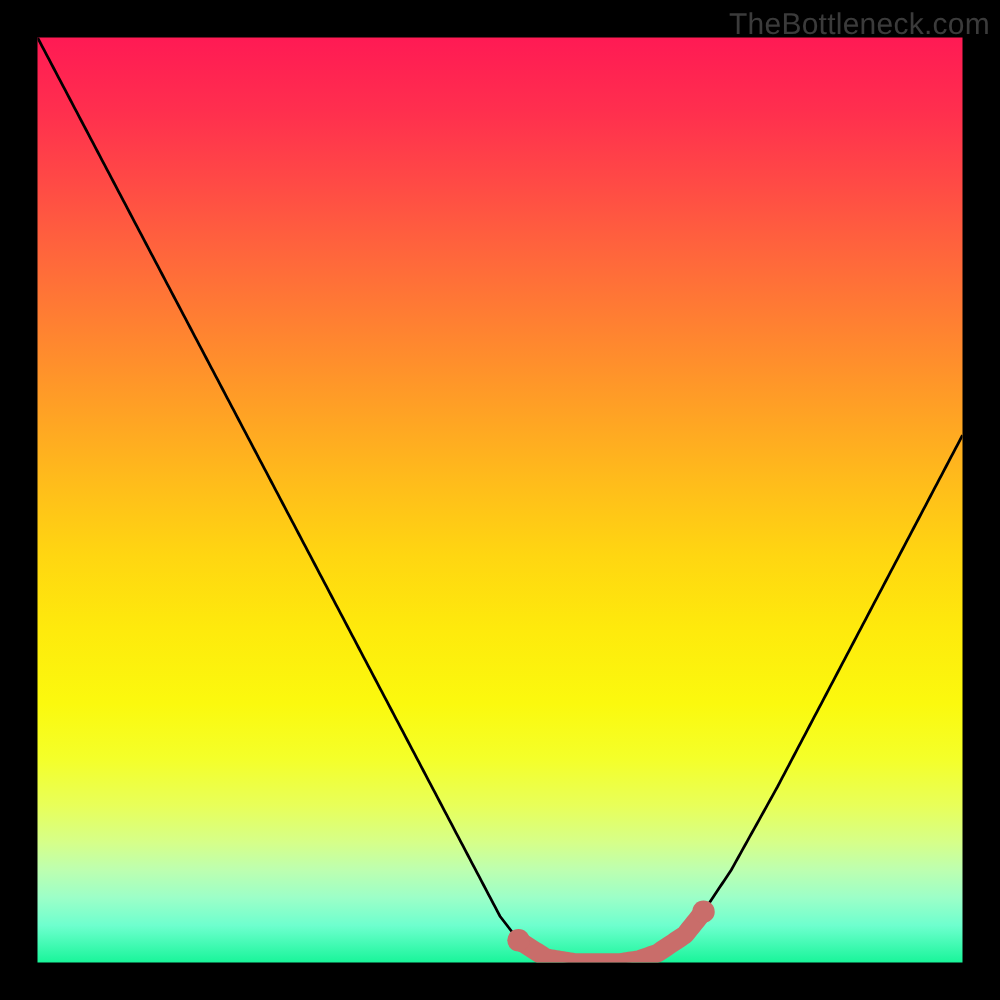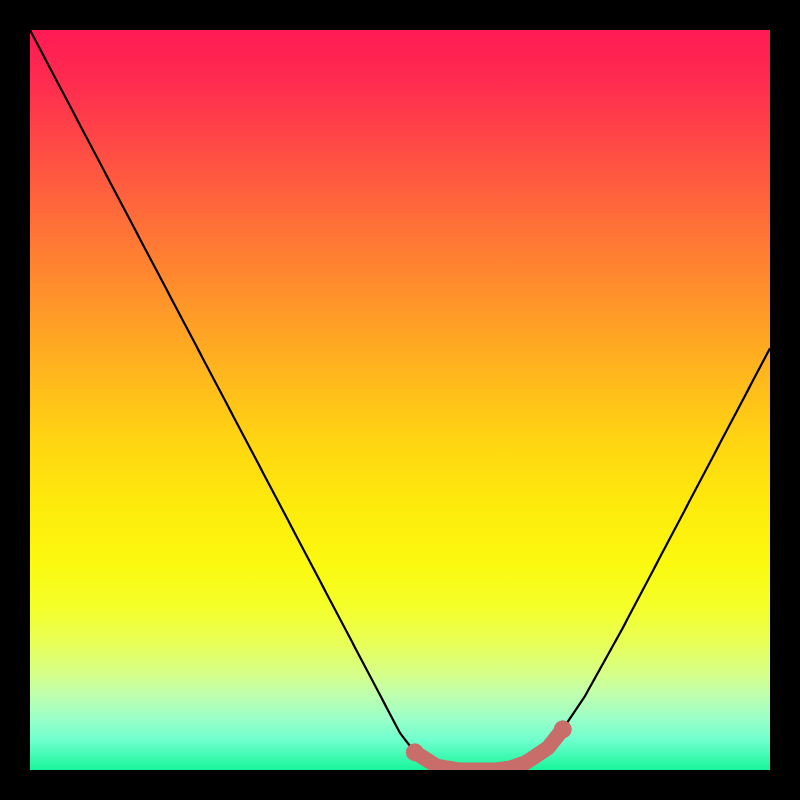--- a/index.html
+++ b/index.html
@@ -61,20 +61,21 @@
     width: 740px;
     height: 740px;
     pointer-events: none;
   }
 </style>
 </head>
 <body>
 
 <div class="frame">
 
+  <div class="watermark">TheBottleneck.com</div>
 
   <div class="plot">
 
     <svg class="curve" viewBox="0 0 740 740" preserveAspectRatio="none">
       <path d="M0.00 0.00 L1.85 3.51 L3.70 7.03 L5.55 10.54 L7.40 14.06 L9.25 17.58 L11.10 21.09 L12.95 24.61 L14.80 28.12 L16.65 31.64 L18.50 35.15 L20.35 38.66 L22.20 42.18 L24.05 45.69 L25.90 49.21 L27.75 52.73 L29.60 56.24 L31.45 59.75 L33.30 63.27 L35.15 66.79 L37.00 70.30 L38.85 73.81 L40.70 77.33 L42.55 80.84 L44.40 84.36 L46.25 87.88 L48.10 91.39 L49.95 94.90 L51.80 98.42 L53.65 101.94 L55.50 105.45 L57.35 108.97 L59.20 112.48 L61.05 116.00 L62.90 119.51 L64.75 123.02 L66.60 126.54 L68.45 130.06 L70.30 133.57 L72.15 137.09 L74.00 140.60 L75.85 144.12 L77.70 147.63 L79.55 151.14 L81.40 154.66 L83.25 158.17 L85.10 161.69 L86.95 165.21 L88.80 168.72 L90.65 172.24 L92.50 175.75 L94.35 179.26 L96.20 182.78 L98.05 186.29 L99.90 189.81 L101.75 193.32 L103.60 196.84 L105.45 200.36 L107.30 203.87 L109.15 207.39 L111.00 210.90 L112.85 214.41 L114.70 217.93 L116.55 221.45 L118.40 224.96 L120.25 228.47 L122.10 231.99 L123.95 235.51 L125.80 239.02 L127.65 242.54 L129.50 246.05 L131.35 249.56 L133.20 253.08 L135.05 256.60 L136.90 260.11 L138.75 263.62 L140.60 267.14 L142.45 270.66 L144.30 274.17 L146.15 277.69 L148.00 281.20 L149.85 284.72 L151.70 288.23 L153.55 291.75 L155.40 295.26 L157.25 298.78 L159.10 302.29 L160.95 305.81 L162.80 309.32 L164.65 312.83 L166.50 316.35 L168.35 319.87 L170.20 323.38 L172.05 326.89 L173.90 330.41 L175.75 333.93 L177.60 337.44 L179.45 340.95 L181.30 344.47 L183.15 347.98 L185.00 351.50 L186.85 355.01 L188.70 358.53 L190.55 362.04 L192.40 365.56 L194.25 369.08 L196.10 372.59 L197.95 376.11 L199.80 379.62 L201.65 383.13 L203.50 386.65 L205.35 390.17 L207.20 393.68 L209.05 397.19 L210.90 400.71 L212.75 404.23 L214.60 407.74 L216.45 411.25 L218.30 414.77 L220.15 418.28 L222.00 421.80 L223.85 425.32 L225.70 428.83 L227.55 432.34 L229.40 435.86 L231.25 439.38 L233.10 442.89 L234.95 446.41 L236.80 449.92 L238.65 453.43 L240.50 456.95 L242.35 460.47 L244.20 463.98 L246.05 467.50 L247.90 471.01 L249.75 474.52 L251.60 478.04 L253.45 481.56 L255.30 485.07 L257.15 488.59 L259.00 492.10 L260.85 495.62 L262.70 499.13 L264.55 502.64 L266.40 506.16 L268.25 509.67 L270.10 513.19 L271.95 516.70 L273.80 520.22 L275.65 523.74 L277.50 527.25 L279.35 530.76 L281.20 534.28 L283.05 537.80 L284.90 541.31 L286.75 544.83 L288.60 548.34 L290.45 551.86 L292.30 555.37 L294.15 558.88 L296.00 562.40 L297.85 565.91 L299.70 569.43 L301.55 572.94 L303.40 576.46 L305.25 579.98 L307.10 583.49 L308.95 587.00 L310.80 590.52 L312.65 594.03 L314.50 597.55 L316.35 601.07 L318.20 604.58 L320.05 608.10 L321.90 611.61 L323.75 615.13 L325.60 618.64 L327.45 622.15 L329.30 625.67 L331.15 629.18 L333.00 632.70 L334.85 636.22 L336.70 639.73 L338.55 643.25 L340.40 646.76 L342.25 650.27 L344.10 653.79 L345.95 657.30 L347.80 660.82 L349.65 664.34 L351.50 667.85 L353.35 671.37 L355.20 674.88 L357.05 678.39 L358.90 681.91 L360.75 685.42 L362.60 688.94 L364.45 692.46 L366.30 695.97 L368.15 699.49 L370.00 703.00 L371.85 705.40 L373.70 707.81 L375.55 710.22 L377.40 712.62 L379.25 715.02 L381.10 717.43 L382.95 719.84 L384.80 722.24 L386.65 723.41 L388.50 724.58 L390.35 725.75 L392.20 726.93 L394.05 728.10 L395.90 729.27 L397.75 730.44 L399.60 731.61 L401.45 732.78 L403.30 733.96 L405.15 735.13 L407.00 736.30 L408.85 736.61 L410.70 736.92 L412.55 737.23 L414.40 737.53 L416.25 737.84 L418.10 738.15 L419.95 738.46 L421.80 738.77 L423.65 739.08 L425.50 739.38 L427.35 739.69 L429.20 740.00 L431.05 740.00 L432.90 740.00 L434.75 740.00 L436.60 740.00 L438.45 740.00 L440.30 740.00 L442.15 740.00 L444.00 740.00 L445.85 740.00 L447.70 740.00 L449.55 740.00 L451.40 740.00 L453.25 740.00 L455.10 740.00 L456.95 740.00 L458.80 740.00 L460.65 740.00 L462.50 740.00 L464.35 740.00 L466.20 740.00 L468.05 739.72 L469.90 739.45 L471.75 739.17 L473.60 738.89 L475.45 738.61 L477.30 738.34 L479.15 738.06 L481.00 737.78 L482.85 737.13 L484.70 736.49 L486.55 735.84 L488.40 735.19 L490.25 734.54 L492.10 733.89 L493.95 733.25 L495.80 732.60 L497.65 731.37 L499.50 730.13 L501.35 728.90 L503.20 727.67 L505.05 726.43 L506.90 725.20 L508.75 723.97 L510.60 722.73 L512.45 721.50 L514.30 720.27 L516.15 719.03 L518.00 717.80 L519.85 715.49 L521.70 713.17 L523.55 710.86 L525.40 708.55 L527.25 706.24 L529.10 703.92 L530.95 701.61 L532.80 699.30 L534.65 696.52 L536.50 693.75 L538.35 690.98 L540.20 688.20 L542.05 685.42 L543.90 682.65 L545.75 679.88 L547.60 677.10 L549.45 674.33 L551.30 671.55 L553.15 668.77 L555.00 666.00 L556.85 662.67 L558.70 659.34 L560.55 656.01 L562.40 652.68 L564.25 649.35 L566.10 646.02 L567.95 642.69 L569.80 639.36 L571.65 636.03 L573.50 632.70 L575.35 629.37 L577.20 626.04 L579.05 622.71 L580.90 619.38 L582.75 616.05 L584.60 612.72 L586.45 609.39 L588.30 606.06 L590.15 602.73 L592.00 599.40 L593.85 595.88 L595.70 592.37 L597.55 588.86 L599.40 585.34 L601.25 581.83 L603.10 578.31 L604.95 574.79 L606.80 571.28 L608.65 567.76 L610.50 564.25 L612.35 560.74 L614.20 557.22 L616.05 553.70 L617.90 550.19 L619.75 546.67 L621.60 543.16 L623.45 539.64 L625.30 536.13 L627.15 532.62 L629.00 529.10 L630.85 525.59 L632.70 522.07 L634.55 518.55 L636.40 515.04 L638.25 511.52 L640.10 508.01 L641.95 504.50 L643.80 500.98 L645.65 497.47 L647.50 493.95 L649.35 490.44 L651.20 486.92 L653.05 483.41 L654.90 479.89 L656.75 476.38 L658.60 472.86 L660.45 469.34 L662.30 465.83 L664.15 462.31 L666.00 458.80 L667.85 455.28 L669.70 451.77 L671.55 448.25 L673.40 444.74 L675.25 441.23 L677.10 437.71 L678.95 434.19 L680.80 430.68 L682.65 427.17 L684.50 423.65 L686.35 420.13 L688.20 416.62 L690.05 413.11 L691.90 409.59 L693.75 406.07 L695.60 402.56 L697.45 399.04 L699.30 395.53 L701.15 392.01 L703.00 388.50 L704.85 384.99 L706.70 381.47 L708.55 377.96 L710.40 374.44 L712.25 370.92 L714.10 367.41 L715.95 363.90 L717.80 360.38 L719.65 356.87 L721.50 353.35 L723.35 349.83 L725.20 346.32 L727.05 342.81 L728.90 339.29 L730.75 335.77 L732.60 332.26 L734.45 328.74 L736.30 325.23 L738.15 321.71 L740.00 318.20 " fill="none" stroke-width="2.2" id="curve-path" stroke="#000000"></path>
 
       <path d="M384.80 722.24 L386.65 723.41 L388.50 724.58 L390.35 725.75 L392.20 726.93 L394.05 728.10 L395.90 729.27 L397.75 730.44 L399.60 731.61 L401.45 732.78 L403.30 733.96 L405.15 735.13 L407.00 736.30 L408.85 736.61 L410.70 736.92 L412.55 737.23 L414.40 737.53 L416.25 737.84 L418.10 738.15 L419.95 738.46 L421.80 738.77 L423.65 739.08 L425.50 739.38 L427.35 739.69 L429.20 740.00 L431.05 740.00 L432.90 740.00 L434.75 740.00 L436.60 740.00 L438.45 740.00 L440.30 740.00 L442.15 740.00 L444.00 740.00 L445.85 740.00 L447.70 740.00 L449.55 740.00 L451.40 740.00 L453.25 740.00 L455.10 740.00 L456.95 740.00 L458.80 740.00 L460.65 740.00 L462.50 740.00 L464.35 740.00 L466.20 740.00 L468.05 739.72 L469.90 739.45 L471.75 739.17 L473.60 738.89 L475.45 738.61 L477.30 738.34 L479.15 738.06 L481.00 737.78 L482.85 737.13 L484.70 736.49 L486.55 735.84 L488.40 735.19 L490.25 734.54 L492.10 733.89 L493.95 733.25 L495.80 732.60 L497.65 731.37 L499.50 730.13 L501.35 728.90 L503.20 727.67 L505.05 726.43 L506.90 725.20 L508.75 723.97 L510.60 722.73 L512.45 721.50 L514.30 720.27 L516.15 719.03 L518.00 717.80 L519.85 715.49 L521.70 713.17 L523.55 710.86 L525.40 708.55 L527.25 706.24 L529.10 703.92 L530.95 701.61 L532.80 699.30 " fill="none" stroke-width="15" stroke-linecap="round" stroke-linejoin="round" id="highlight-path" stroke="#c96d6a"></path>
 
       <circle r="9" id="dot-left" fill="#c96d6a" cx="384.80" cy="722.24"></circle>
       <circle r="9" id="dot-right" fill="#c96d6a" cx="532.80" cy="699.30"></circle>

